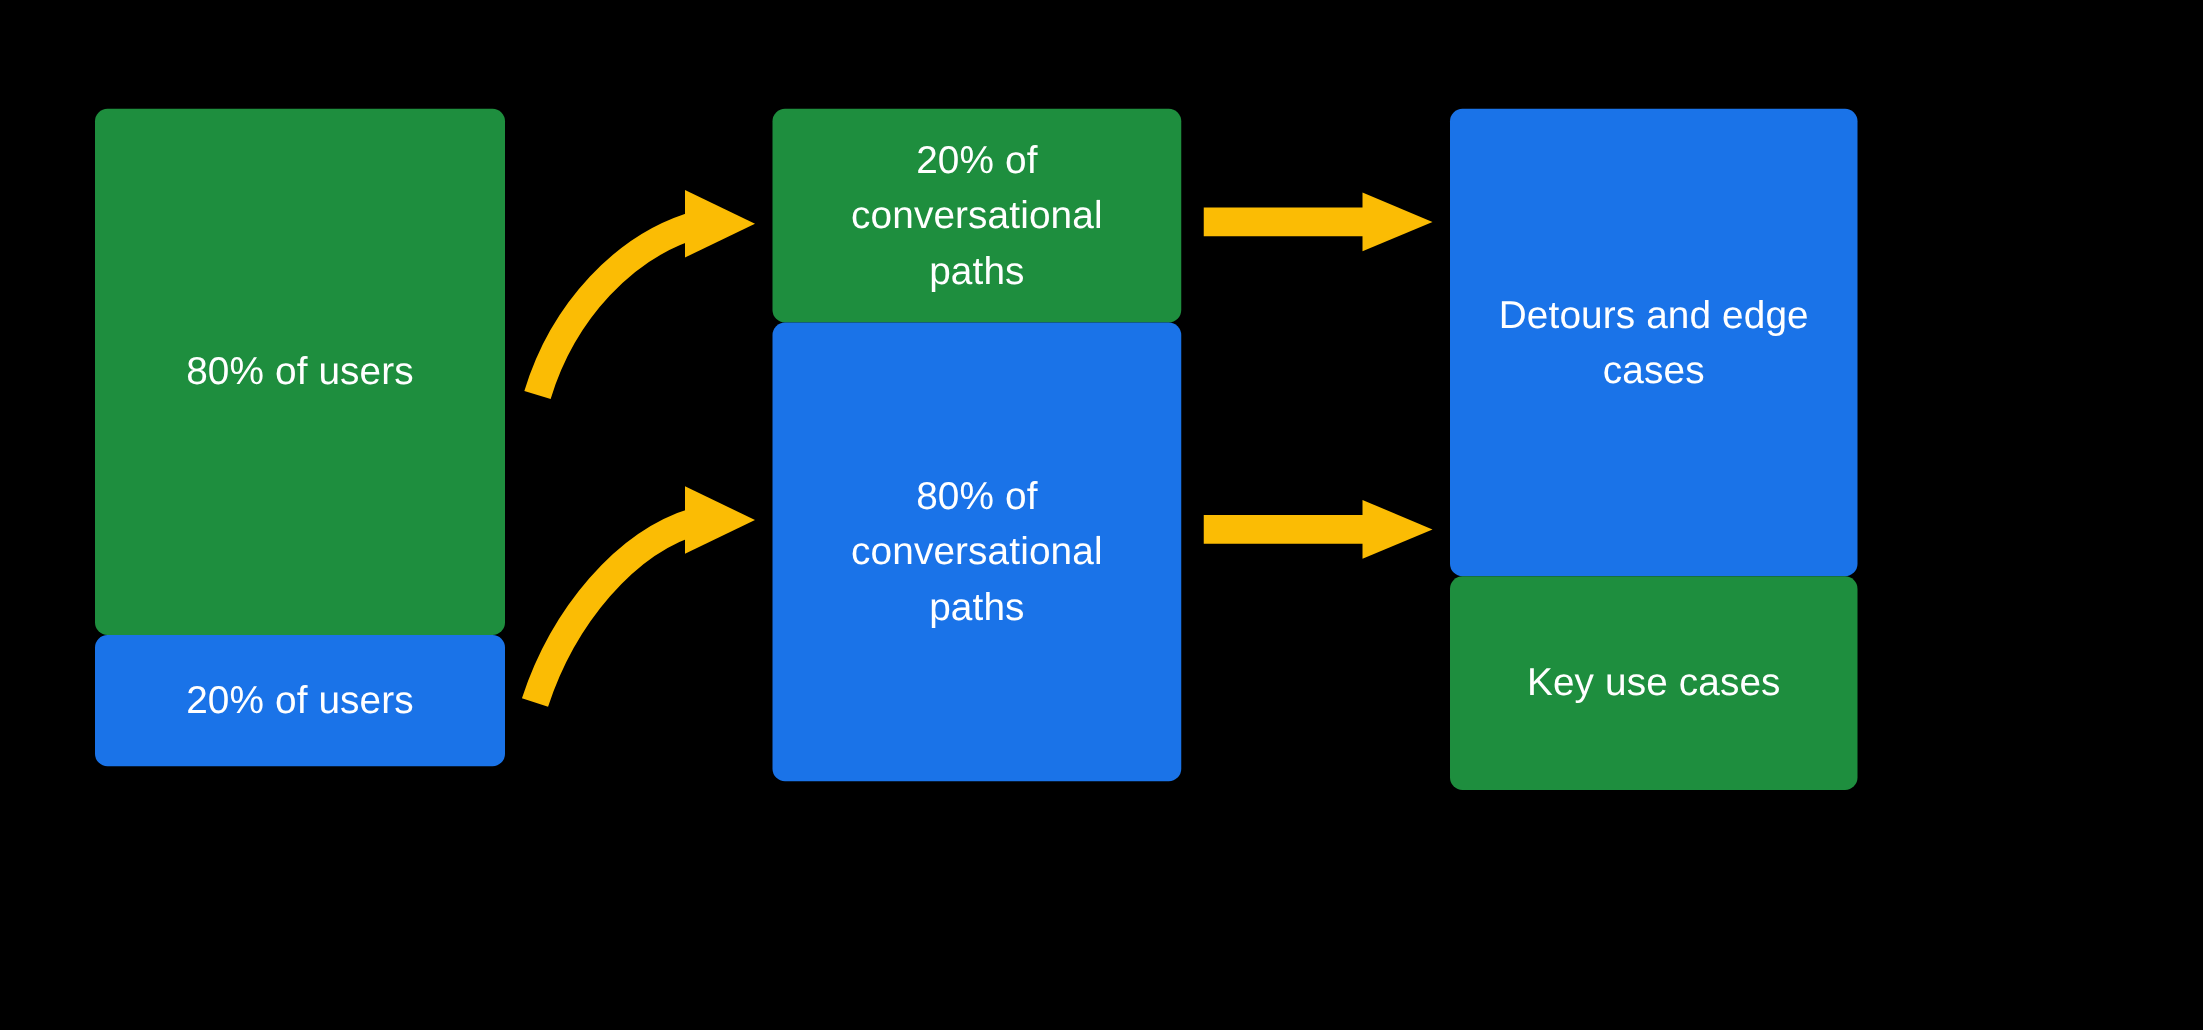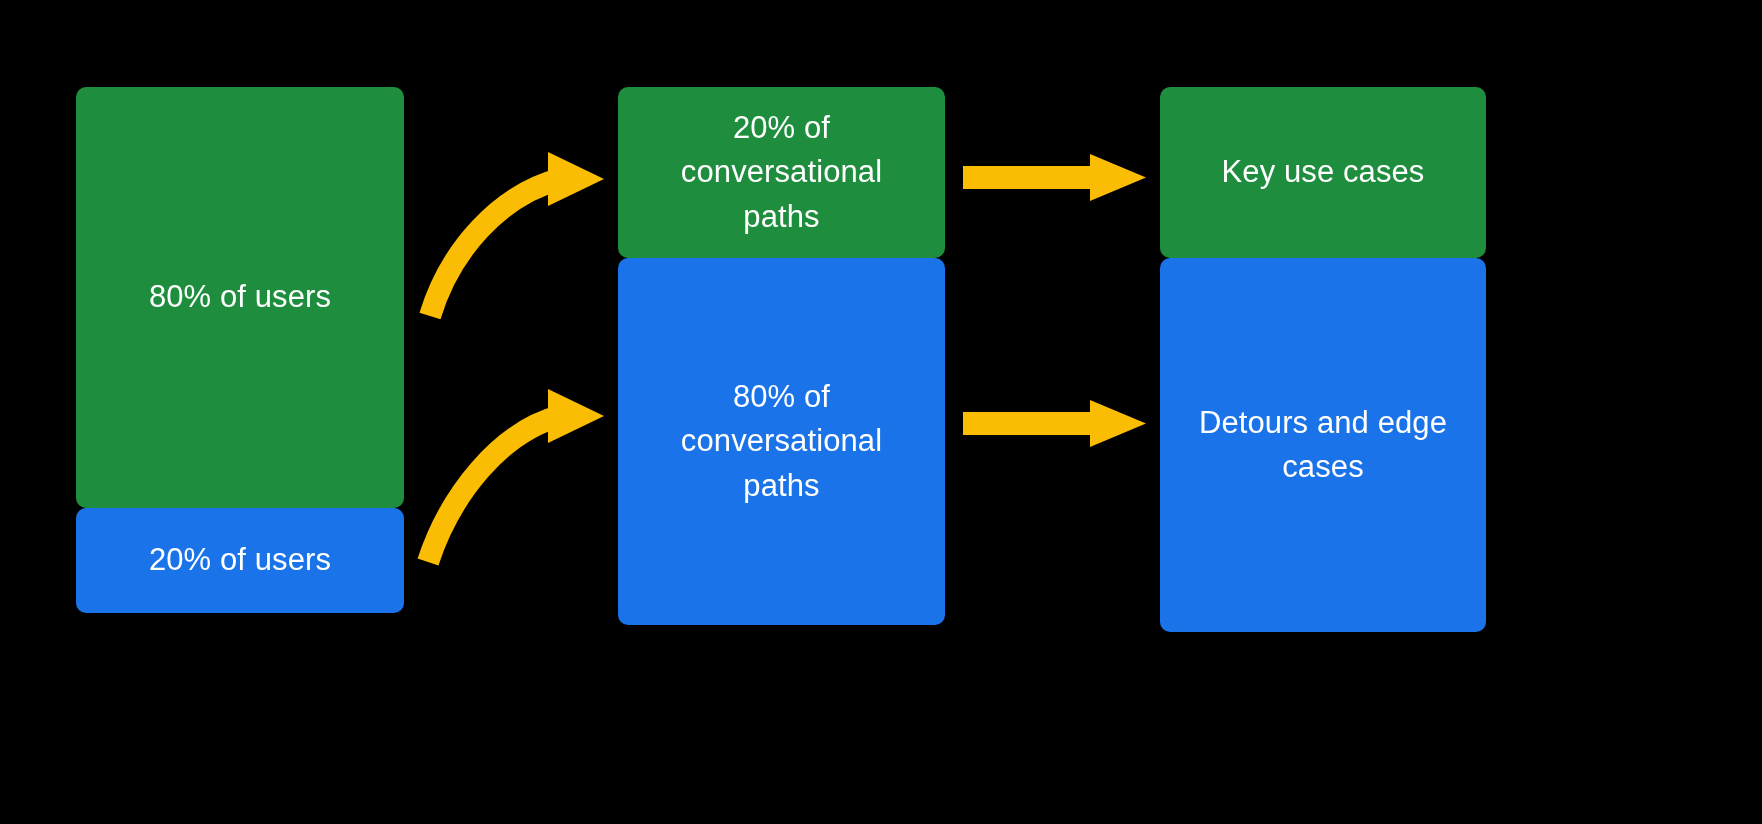--- a/index.html
+++ b/index.html
@@ -86,25 +86,25 @@
   <div id="col-paths" class="column">
     <div class="segment seg-green s1">
       <span class="label-narrow">20% of conversational paths</span>
     </div>
     <div class="segment seg-blue s2">
       <span class="label-narrow">80% of conversational paths</span>
     </div>
   </div>
 
   <div id="col-cases" class="column">
+    <div class="segment seg-blue s2">
+      <span class="label-narrow">Detours and edge cases</span>
+    </div>
     <div class="segment seg-green s1">
       <span class="label-narrow">Key use cases</span>
-    </div>
-    <div class="segment seg-blue s2">
-      <span class="label-narrow">Detours and edge cases</span>
     </div>
   </div>
 
   <svg id="arrow-layer" viewBox="0 0 1762 824">
 
     <g>
       <path d="M 430 316
                C 450 250, 500 195, 560 179" fill="none" stroke="#FBBC04" stroke-width="22" stroke-linecap="butt"></path>
       <polygon points="548,152 604,179 548,206" fill="#FBBC04"></polygon>
     </g>

